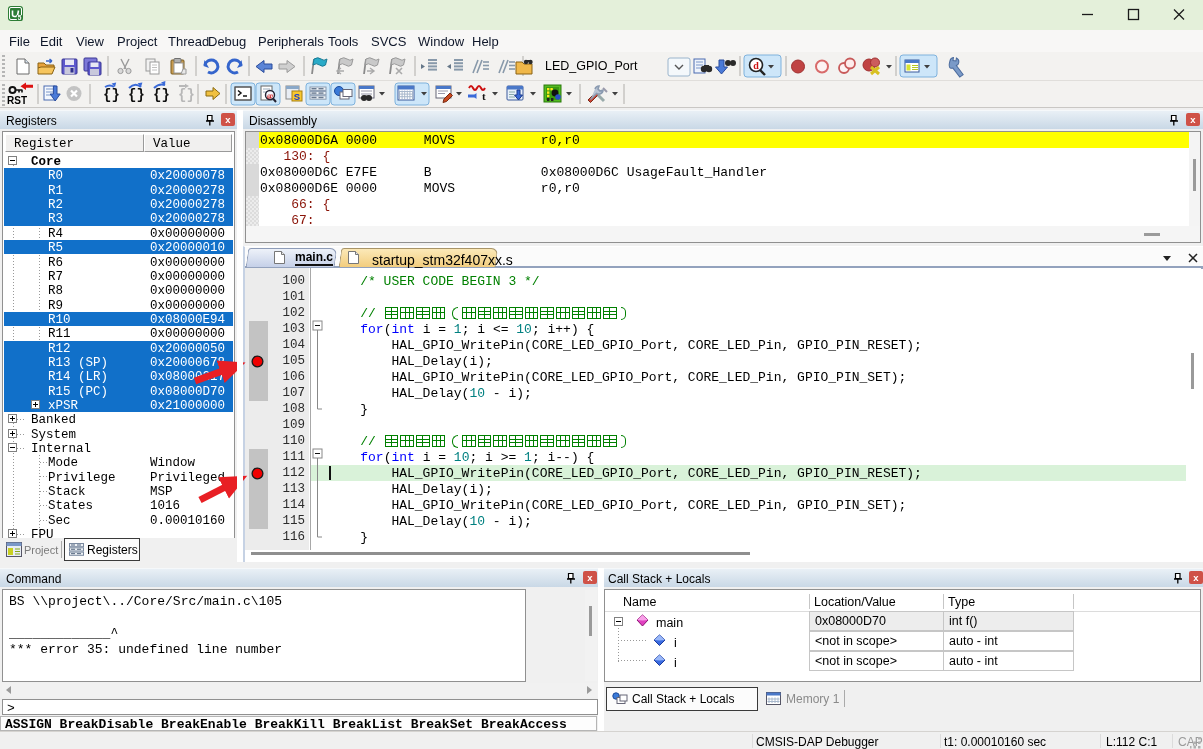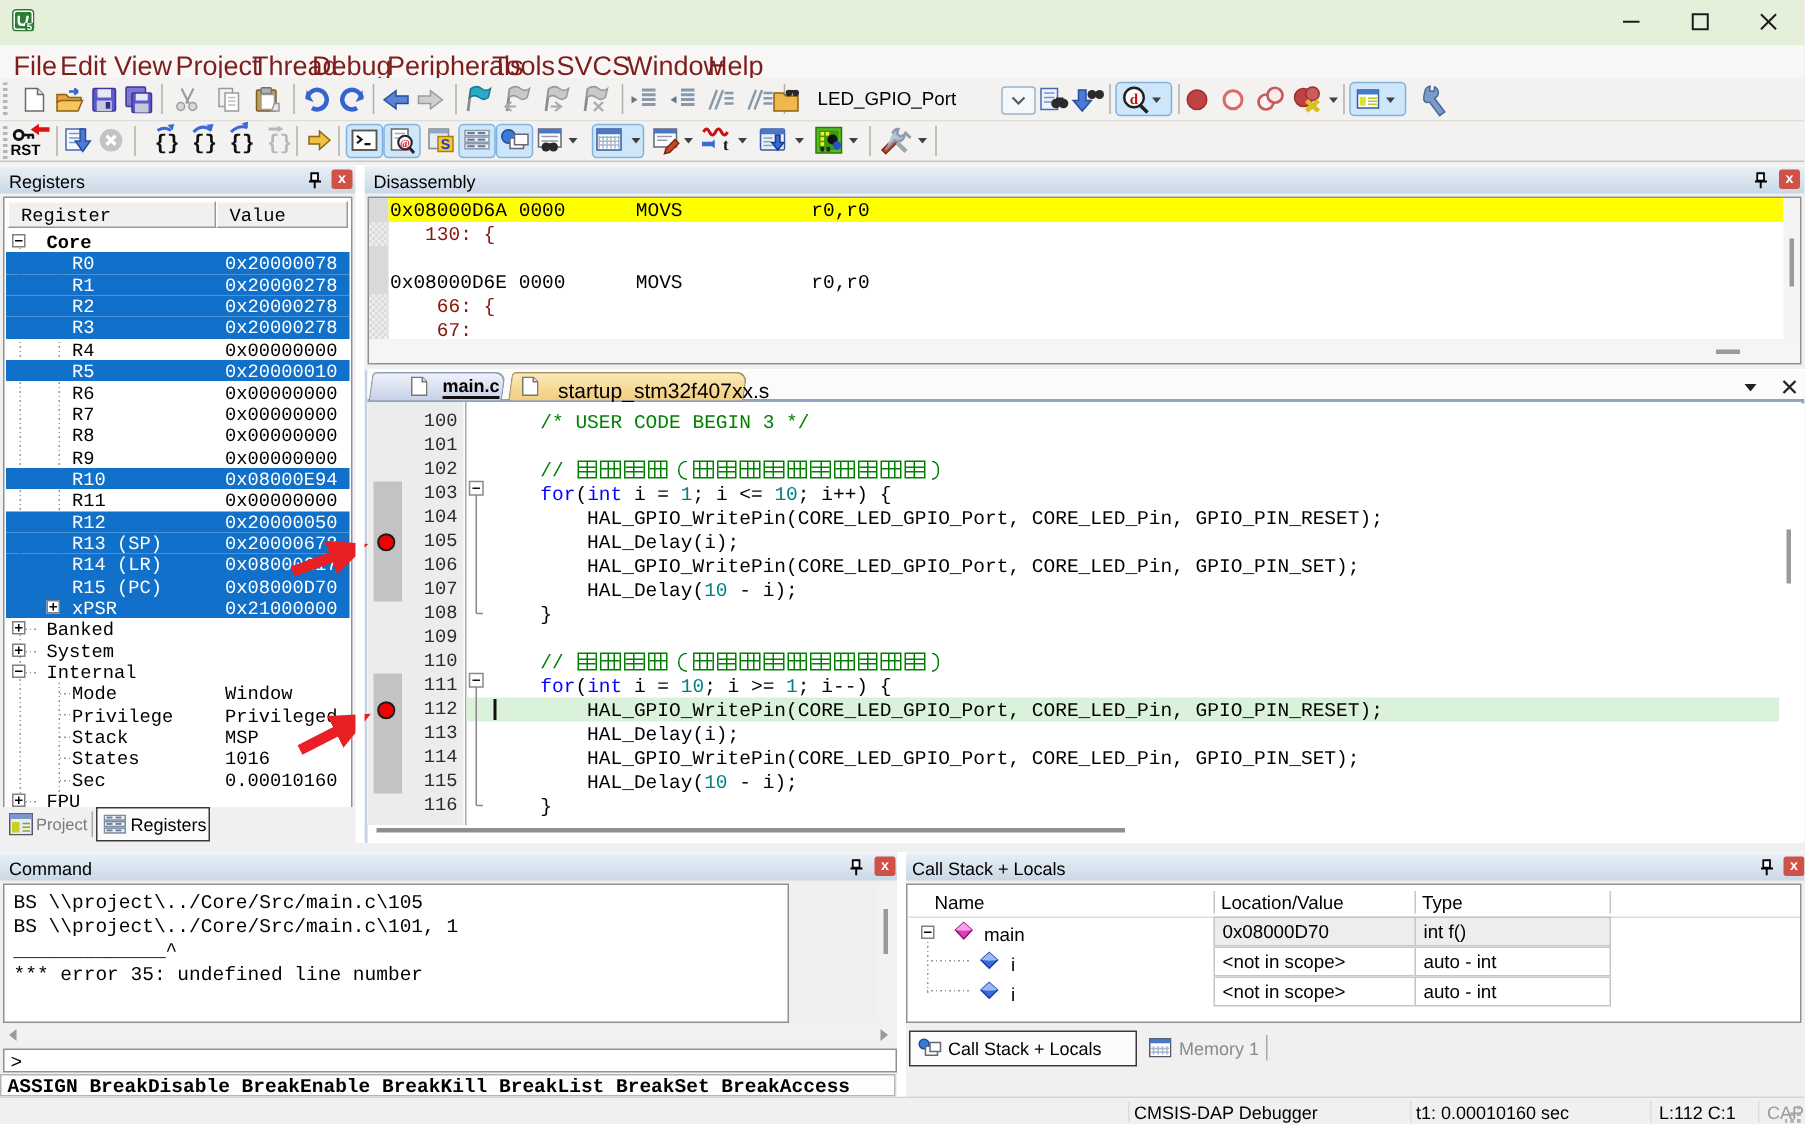--- a/index.html
+++ b/index.html
@@ -1,21 +1,21 @@
 <!DOCTYPE html>
 <html><head><meta charset="utf-8">
 <style>
 *{margin:0;padding:0;box-sizing:border-box}
 html,body{width:1203px;height:749px;overflow:hidden}
 body{position:relative;font-family:"Liberation Sans",sans-serif;background:#f0f0f0;color:#000}
 .abs{position:absolute}
 #titlebar{left:0;top:0;width:1203px;height:30px;background:#e4f0da}
 #title-txt{left:28px;top:8px;font-size:12.2px;color:#1c1c1c}
 #menubar{left:0;top:30px;width:1203px;height:22px;background:#f8f7f6}
-#menubar span{position:absolute;top:4px;font-size:18px;color:#7f1d1d}
+#menubar span{position:absolute;top:4px;font-size:13px;color:#0f172a}
 #tb1{left:0;top:52px;width:1203px;height:29px;background:#f3f2f0;border-bottom:1px solid #e0dedb}
 #tb2{left:0;top:81px;width:1203px;height:27px;background:#f3f2f0;border-bottom:1px solid #c9c7c4}
 .grip{position:absolute;left:2px;top:3px;width:3px;height:22px;background:repeating-linear-gradient(#b5b5b5 0 2px,transparent 2px 4px)}
 .cap{background:linear-gradient(#e9f0f6,#c9d8e6);border-top:1px solid #f5f8fa}
 .cap .t{position:absolute;left:6px;top:3px;font-size:12px;color:#000}
 .closebox{position:absolute;width:14px;height:13px;background:#cf5248;border-radius:2px;color:#fff;font-size:9.5px;font-weight:bold;text-align:center;line-height:13px;font-family:"Liberation Sans",sans-serif}
 .mono{font-family:"Liberation Mono",monospace}
 #regpanel{left:0;top:110px;width:237px;height:452px}
 #regframe{left:2px;top:21px;width:233px;height:409px;background:#fff;border:1px solid #909090}
 .reghdr{position:absolute;top:2px;height:18px;background:#f1f0ef;border-top:1px solid #fff;border-left:1px solid #fff;border-right:1px solid #9a9a9a;border-bottom:1px solid #9a9a9a;font-family:"Liberation Mono",monospace;font-size:12.5px;padding:2px 0 0 8px}
@@ -522,20 +522,21 @@
       </svg>
       <div class="closebox" style="left:943px;top:2px">x</div>
  </div>
  <div class="abs" id="disframe">
   <div class="abs" style="left:0;top:0;width:13px;height:94px;background:#d9d9d9"></div>
   <div class="abs" style="left:0;top:16px;width:13px;height:16px;background:repeating-conic-gradient(#ececec 0 25%,#dcdcdc 0 50%) 0 0/4px 4px"></div>
   <div class="abs" style="left:0;top:64px;width:13px;height:30px;background:repeating-conic-gradient(#ececec 0 25%,#dcdcdc 0 50%) 0 0/4px 4px"></div>
   <div class="abs" style="left:13px;top:0;width:930px;height:16px;background:#ffff00"></div>
   <div class="disline" style="top:0">0x08000D6A 0000      MOVS           r0,r0</div>
   <div class="disline" style="top:16px;color:#8a1408">   130: {</div>
+  <div class="disline" style="top:32px">0x08000D6C E7FE      B              0x08000D6C UsageFault_Handler</div>
   <div class="disline" style="top:48px">0x08000D6E 0000      MOVS           r0,r0</div>
   <div class="disline" style="top:64px;color:#8a1408">    66: {</div>
   <div class="disline" style="top:80px;color:#8a1408;height:14px;overflow:hidden">    67:</div>
   <div class="abs" style="left:943px;top:0;width:11px;height:94px;background:#f4f4f4"></div>
   <div class="abs" style="left:947px;top:27px;width:3px;height:32px;background:#9a9a9a"></div>
   <div class="abs" style="left:0;top:94px;width:954px;height:16px;background:#f5f5f5"></div>
   <div class="abs" style="left:898px;top:101px;width:16px;height:3px;background:#9a9a9a"></div>
  </div>
 </div>
 <div class="abs" id="edpanel">
@@ -618,21 +619,20 @@
  <div class="abs cap" style="left:0;top:0;width:600px;height:19px">
       <span class="t">Command</span>
   <svg class="abs" style="left:565px;top:3px" width="12" height="13">
         <path d="M3.5 1.5h4.5v5h-4.5z" fill="#fff" stroke="#000" stroke-width="1.2"></path>
         <path d="M2 7h8 M5.8 7v4.5" stroke="#000" stroke-width="1.3" fill="none"></path>
       </svg>
       <div class="closebox" style="left:583px;top:2px">x</div>
  </div>
  <div class="abs" id="cmdframe">
   <div class="cmdline" style="top:4px">BS \\project\../Core/Src/main.c\105</div>
-  <div class="cmdline" style="top:20px">BS \\project\../Core/Src/main.c\101, 1</div>
   <div class="cmdline" style="top:36px">_____________^</div>
   <div class="cmdline" style="top:52px">*** error 35: undefined line number</div>
   <div class="abs" style="left:582px;top:0;width:12px;height:91px;background:#f2f2f2"></div>
   <div class="abs" style="left:586px;top:16px;width:3px;height:30px;background:#9a9a9a"></div>
  </div>
  <div class="abs" style="left:2px;top:115px;width:596px;height:14px;background:#f1f1f1">
   <svg class="abs" style="left:2px;top:2px" width="10" height="10">
         <path d="M7 1 l-5 4 5 4 z" fill="#9a9a9a"></path>
       </svg>
   <svg class="abs" style="left:582px;top:2px" width="10" height="10">

